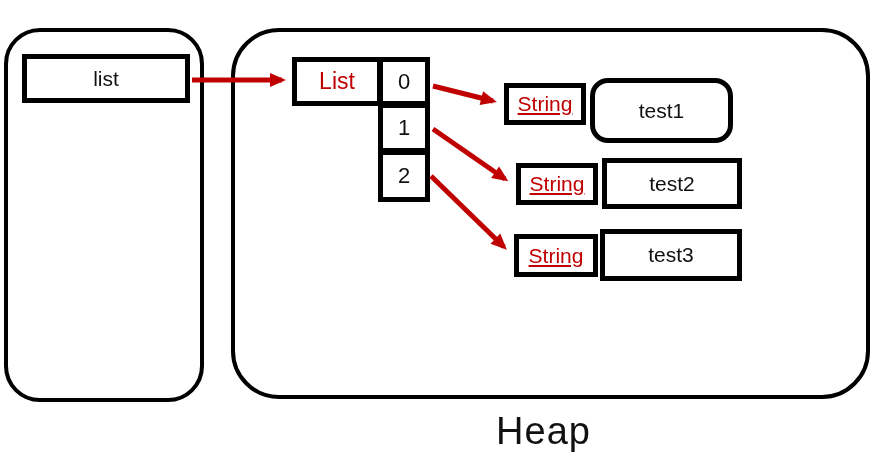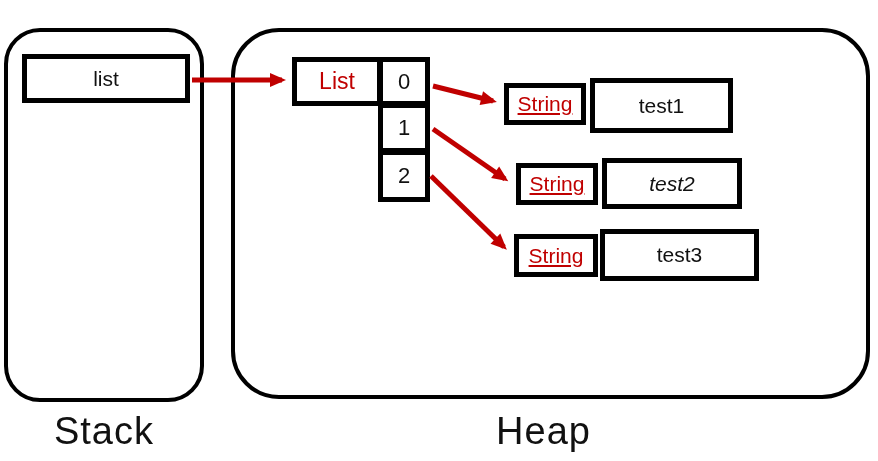--- a/index.html
+++ b/index.html
@@ -34,25 +34,25 @@
   .red-text{color:var(--accent);}
   .var-box{left:22px;top:30px;width:168px;height:49px;font-size:21px;}
   .list-type-cell{left:292px;top:33px;width:90px;height:49px;font-size:23px;}
   .idx-cell{left:378px;width:52px;font-size:22px;}
   .idx-0{top:33px;height:49px;}
   .idx-1{top:79px;height:50px;}
   .idx-2{top:126px;height:52px;}
   .str-type{font-size:21px;text-decoration:underline;}
   .str-val{font-size:21px;}
   .s1-type{left:504px;top:59px;width:82px;height:42px;}
-  .s1-val{left:590px;top:54px;width:143px;height:55px;}
+  .s1-val{left:590px;top:54px;width:143px;height:65px;border-radius:18px;}
   .s2-type{left:516px;top:139px;width:82px;height:42px;}
-  .s2-val{left:602px;top:134px;width:140px;height:51px;font-style:italic;}
+  .s2-val{left:602px;top:134px;width:140px;height:51px;}
   .s3-type{left:514px;top:210px;width:84px;height:43px;}
-  .s3-val{left:600px;top:205px;width:159px;height:52px;}
+  .s3-val{left:600px;top:205px;width:142px;height:52px;}
   .area-label{
     position:absolute;
     top:386px;
     text-align:center;
     font-size:38px;
     font-weight:300;
     letter-spacing:1px;
     color:#111111;
   }
   .stack-label{left:4px;width:200px;}
@@ -103,21 +103,20 @@
     <span>test2</span>
   </div>
 
   <div class="cell str-type s3-type red-text">
     <span>String</span>
   </div>
   <div class="cell str-val s3-val">
     <span>test3</span>
   </div>
 
-  <div class="area-label stack-label">Stack</div>
   <div class="area-label heap-label">Heap</div>
 
   <svg class="arrow-layer" viewBox="0 0 878 461" xmlns="http://www.w3.org/2000/svg">
     <defs>
       <marker id="ah" markerUnits="userSpaceOnUse" markerWidth="18" markerHeight="16" refX="13" refY="8" orient="auto">
         <path class="arrowhead" d="M1,1 L17,8 L1,15 Z"></path>
       </marker>
     </defs>
     <line x1="192" y1="56" x2="282" y2="56" marker-end="url(#ah)"></line>
     <line x1="433" y1="62" x2="493" y2="77" marker-end="url(#ah)"></line>

